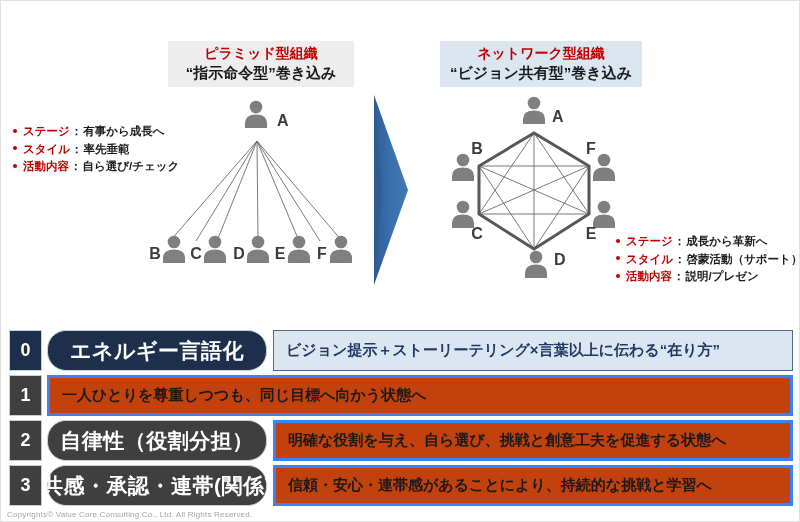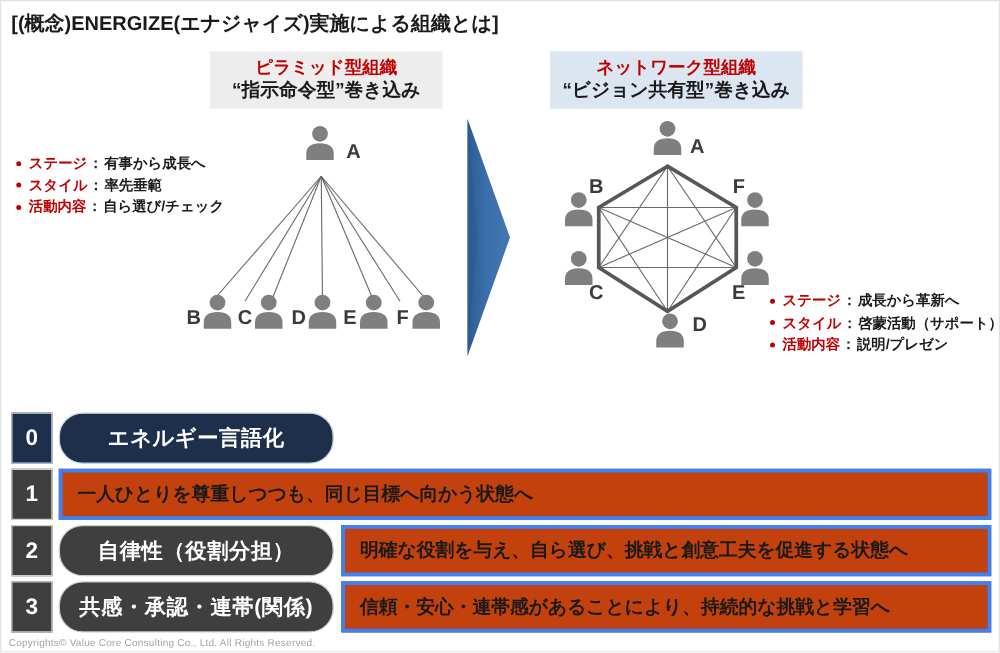--- a/index.html
+++ b/index.html
@@ -42,39 +42,38 @@
   #activity-table { position: absolute; left: 8px; top: 329px; width: 784px; display: flex; flex-direction: column; gap: 4px; }
   .t-row { display: flex; height: 41px; }
   .cell-num {
     width: 33px; flex: 0 0 auto; margin-right: 5px;
     display: flex; align-items: center; justify-content: center;
     color: #fff; font-size: 18px; font-weight: bold;
   }
   .cell-name {
     width: 220px; flex: 0 0 auto; margin-right: 6px;
     display: flex; align-items: center; justify-content: center;
-    color: #fff; font-size: 17px; font-weight: bold; letter-spacing: 0.5px; white-space: nowrap; border-radius: 19px;
+    color: #fff; font-size: 21px; font-weight: bold; letter-spacing: 0.5px; white-space: nowrap; border-radius: 19px;
   }
   .cell-desc {
     flex: 1 1 auto; display: flex; align-items: center;
     padding-left: 12px; font-size: 15px; font-weight: bold; white-space: nowrap;
   }
   .row-navy .cell-num, .row-navy .cell-name { background: #1e2f4c; border: 1px solid #c5d3e8; }
   .row-navy .cell-desc { background: #dce6f1; border: 1px solid #50678f; color: #1f3864; }
   .row-gray .cell-num, .row-gray .cell-name { background: #3f3f3f; border: 1px solid #cccccc; }
   .row-gray .cell-desc { background: #c2410c; border: 3px solid #3b82f6; color: #1a1a1a; text-align: center; }
 
   .copyright { position: absolute; left: 6px; top: 509px; font-size: 8px; color: #a3a3a3; letter-spacing: 0.2px; }
 </style>
 </head>
 <body>
 
 <div id="slide">
 
-  <div class="title-main">[(概念)ENERGIZE(エナジャイズ)実施による組織とは]</div>
 
   <div class="hdr-box" id="network-header">
     <div class="hdr-line1">ネットワーク型組織</div>
     <div class="hdr-line2">“ビジョン共有型”巻き込み</div>
   </div>
 
   <div class="hdr-box" id="pyramid-header">
     <div class="hdr-line1">ピラミッド型組織</div>
     <div class="hdr-line2">“指示命令型”巻き込み</div>
   </div>
@@ -186,20 +185,21 @@
     <text class="node-label" text-anchor="middle" x="38" y="143">C</text>
     <text class="node-label" text-anchor="middle" x="152" y="143">E</text>
     <text class="node-label" x="115" y="169">D</text>
   </svg>
 
 
   <div id="activity-table">
     <div class="t-row row-navy">
       <div class="cell-num">0</div>
       <div class="cell-name">エネルギー言語化</div>
+      <div class="cell-desc">ビジョン提示＋ストーリーテリング×言葉以上に伝わる“在り方”</div>
     </div>
     <div class="t-row row-gray">
       <div class="cell-num">1</div>
       <div class="cell-desc">一人ひとりを尊重しつつも、同じ目標へ向かう状態へ</div>
     </div>
     <div class="t-row row-gray">
       <div class="cell-num">2</div>
       <div class="cell-name">自律性（役割分担）</div>
       <div class="cell-desc">明確な役割を与え、自ら選び、挑戦と創意工夫を促進する状態へ</div>
     </div>

